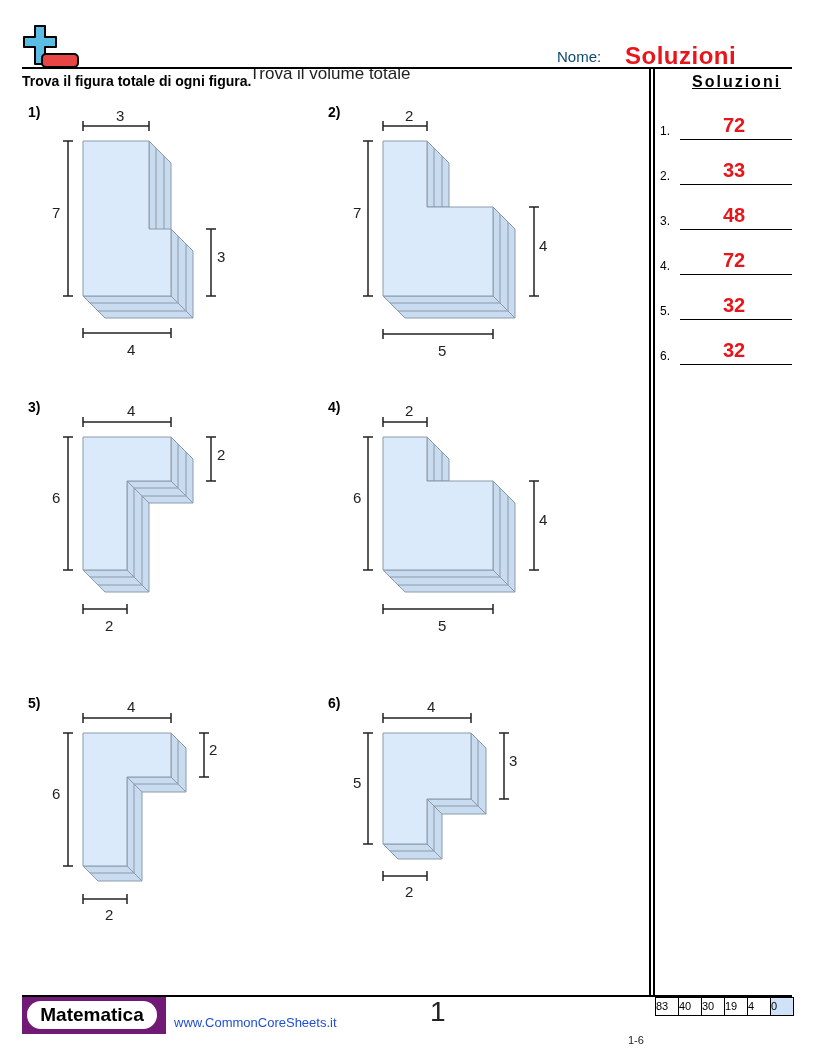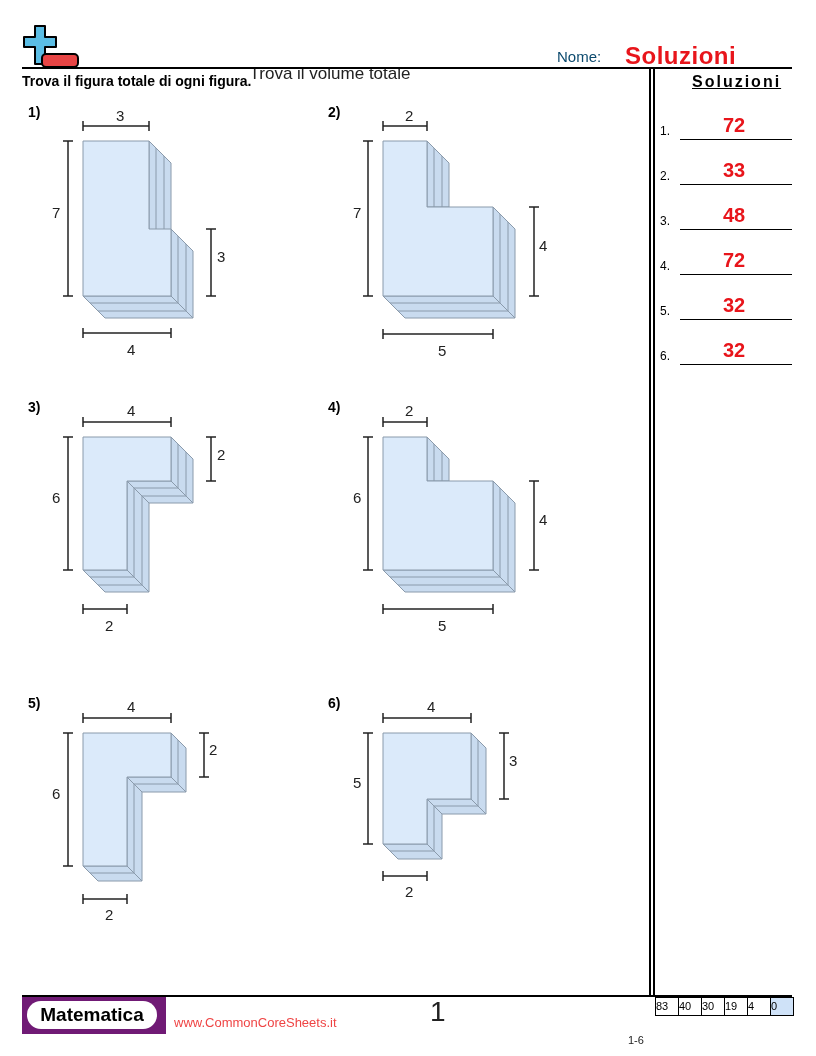--- a/index.html
+++ b/index.html
@@ -17,21 +17,21 @@
   .ans-row { left:660px; width:132px; height:30px; }
   .ans-num { position:absolute; left:0; bottom:2px; font-size:12px; }
   .ans-line { position:absolute; left:20px; right:0; bottom:0; height:1px; background:#000; }
   .ans-val { position:absolute; left:16px; right:0; bottom:3px; text-align:center; font-size:20px; font-weight:bold; color:#e8151b; }
   .qnum { font-size:14px; font-weight:bold; }
   .fig { position:absolute; }
   .dim { font-size:15px; color:#222; position:absolute; }
   .hr-bottom { left:22px; top:995px; width:770px; height:2px; background:#000; }
   .footer-brand { left:22px; top:997px; width:144px; height:37px; background:#701a75; }
   .footer-pill { position:absolute; left:5px; top:4px; width:130px; height:28px; background:#fff; border-radius:14px; text-align:center; line-height:28px; font-size:19px; font-weight:bold; }
-  .footer-url { left:174px; top:1015px; font-size:13px; color:#ef4444; }
+  .footer-url { left:174px; top:1015px; font-size:13px; color:#1d4ed8; }
   .footer-page { left:430px; top:996px; font-size:28px; color:#222; }
   .score-label { left:628px; top:998px; font-size:11px; color:#222;margin-top:36px; }
   .score-table { left:655px; top:997px; display:flex; border:1px solid #000; }
   .score-cell { width:22px; height:17px; font-size:11px; text-align:left; line-height:17px; border-right:1px solid #000; }
   .score-cell:last-child { border-right:none; background:#cfe2f8; }
 </style>
 </head>
 <body>
 
 <svg class="abs logo" viewBox="0 0 58 44">

